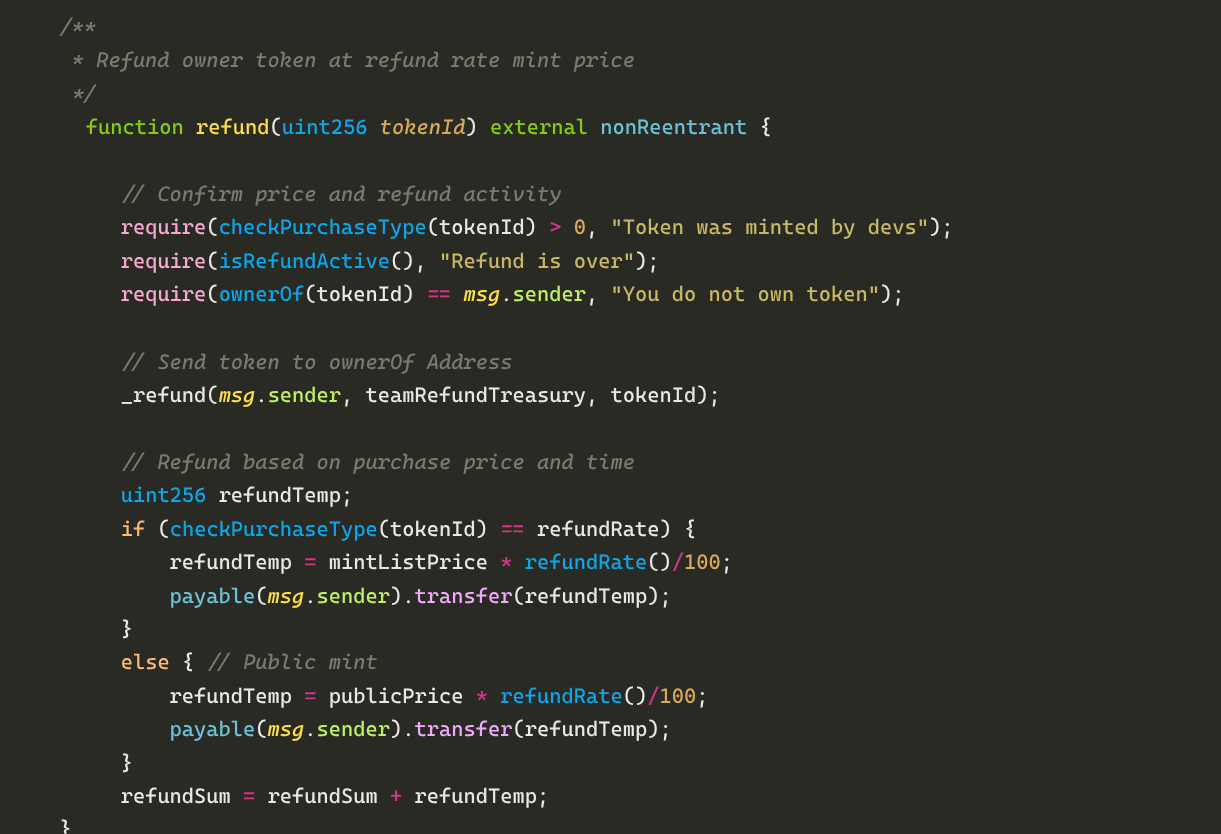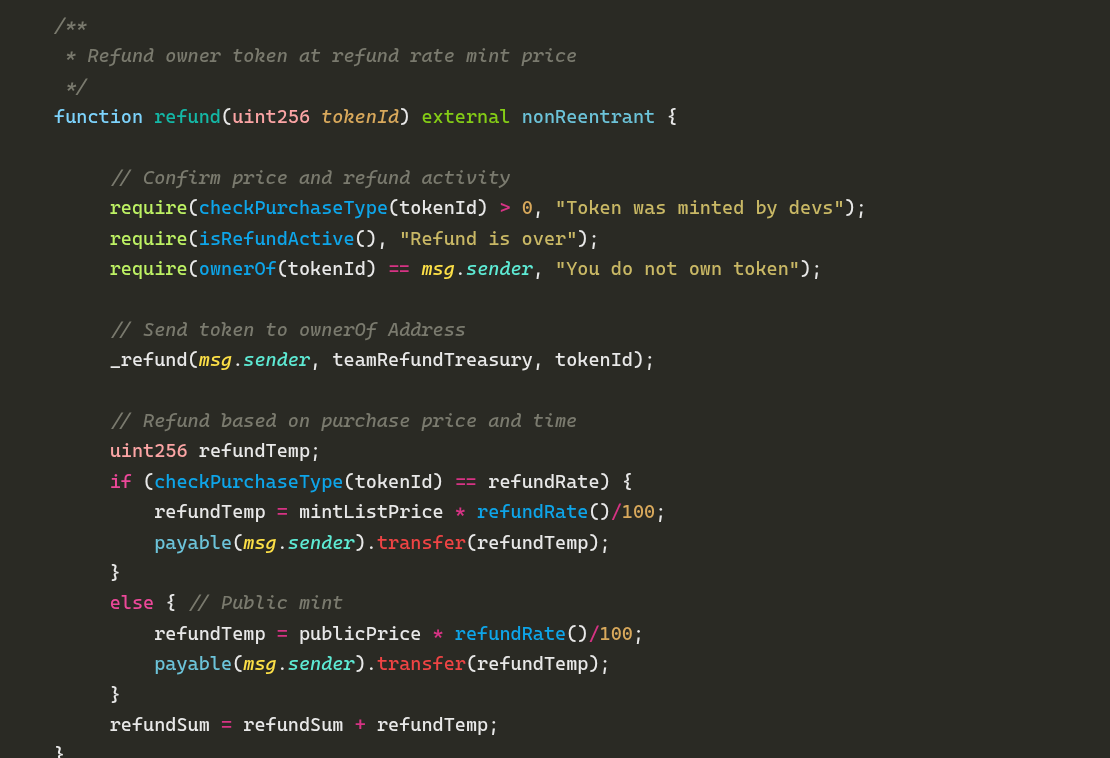--- a/index.html
+++ b/index.html
@@ -16,37 +16,37 @@
       padding: 10px 0;
       width: 1110px;
       height: 758px;
       overflow: hidden;
     }
     .code-container {
       white-space: pre;
       padding-left: 54px;
     }
     .comment { color: #7a7a6e; font-style: italic; }
-    .keyword-func { color: #7dd3fc; }
-    .keyword-control { color: #ec4899; text-align: center; }
-    .func-name { color: #14b8a6; text-align: right; }
+    .keyword-func { color: #84cc16; margin-left: 24px; }
+    .keyword-control { color: #fdba74; text-align: center; }
+    .func-name { color: #fde047; text-align: right; }
     .func-call { color: #0ea5e9; }
-    .type { color: #fca5a5; text-align: center; }
+    .type { color: #0ea5e9; text-align: center; }
     .param { color: #d9a95c; font-style: italic; }
     .modifier-ext { color: #84cc16; }
     .modifier-non { color: #6cc3d9; }
-    .require { color: #bef264; margin-top: 33px; }
+    .require { color: #f9a8d4; margin-top: 33px; }
     .string { color: #c9b865; }
     .number { color: #d9a95c; }
     .slash { color: #d63384; }
     .plain { color: #e8e8e8; }
     .msg { color: #fde047; font-style: italic; }
-    .sender { color: #5eead4; font-style: italic; }
+    .sender { color: #bef264; }
     .payable { color: #6cc3d9; text-align: center; }
-    .transfer { color: #ef4444; }
+    .transfer { color: #f0abfc; }
     .paren { color: #e8e8e8; }
     .brace { color: #e8e8e8; }
     .dot { color: #e8e8e8; }
     .semi { color: #e8e8e8; }
     .comma { color: #e8e8e8; }
     .eq { color: #d63384; }
     .assign { color: #d63384; }
     .gt { color: #d63384; }
     .mul { color: #d63384; }
     .plus { color: #d63384; }

